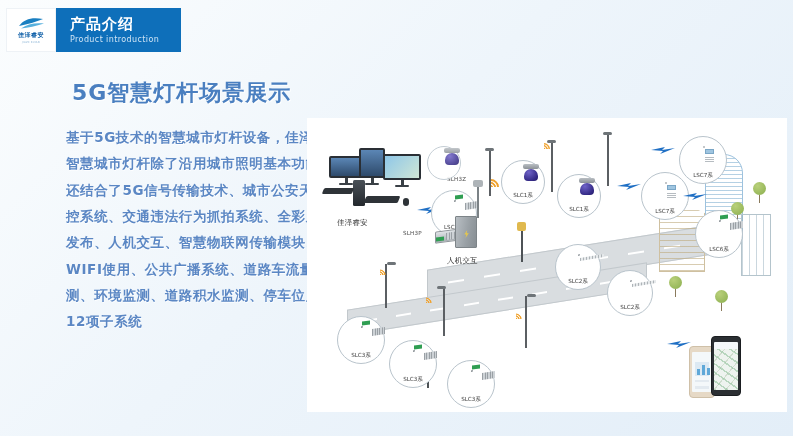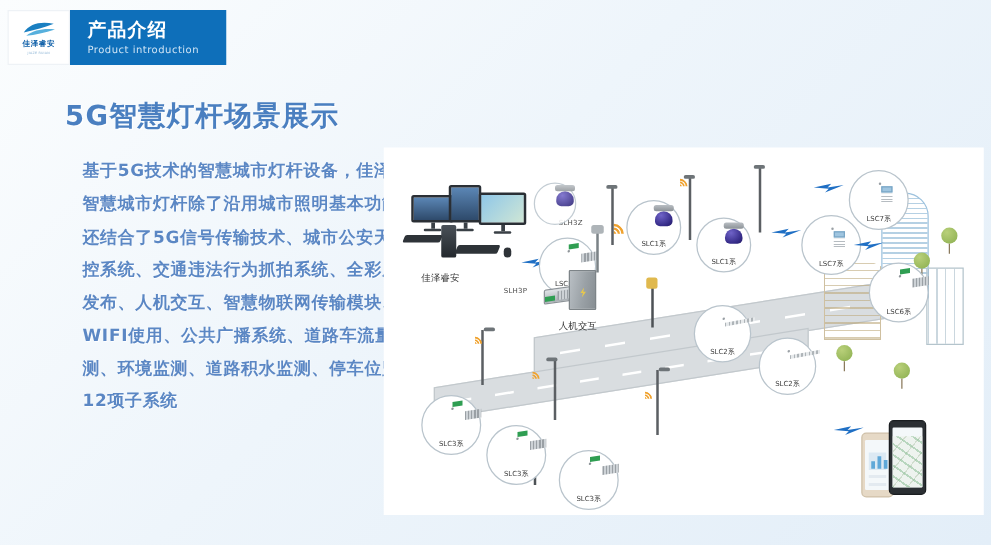--- a/index.html
+++ b/index.html
@@ -24,21 +24,21 @@
 
   .title-bar {
     background: #0e6fba; padding: 4px 22px 4px 14px; min-width: 120px;
     display: flex; flex-direction: column; justify-content: center;
   }
   .title-cn { color: #ffffff; font-size: 15px; font-weight: bold; letter-spacing: 1px; line-height: 1.15; }
   .title-en { color: #cfe4f5; font-size: 8px; letter-spacing: .4px; margin-top: 2px; }
 
   
   .section-title {
-    position: absolute; left: 52px; top: 78px;
+    position: absolute; left: 72px; top: 78px;
     font-size: 22px; font-weight: bold; color: #4a7fc0;
     letter-spacing: 1px;
     text-shadow: 1px 1px 0 rgba(255,255,255,.9);
   }
 
   
   .body-text {
     position: absolute; left: 18px; top: 124px; width: 288px;
     font-size: 13.5px; line-height: 1.95; color: #5b87c4;
     letter-spacing: .6px; font-weight: bold;

